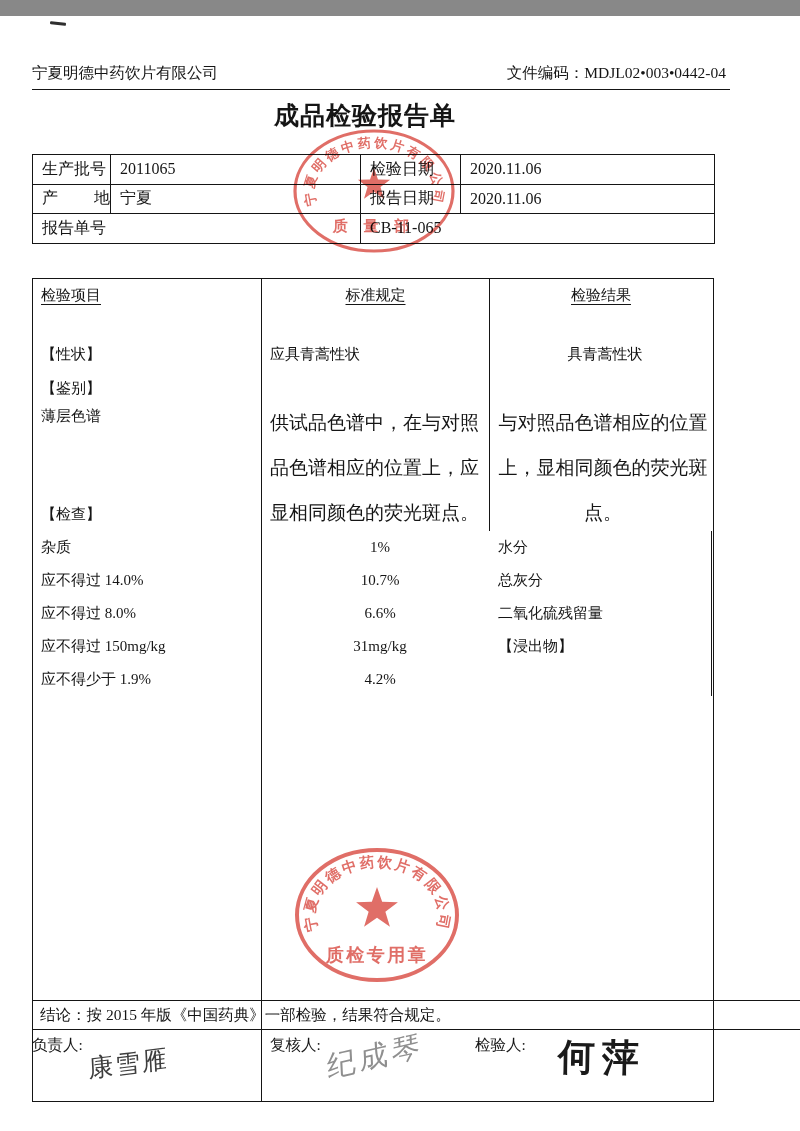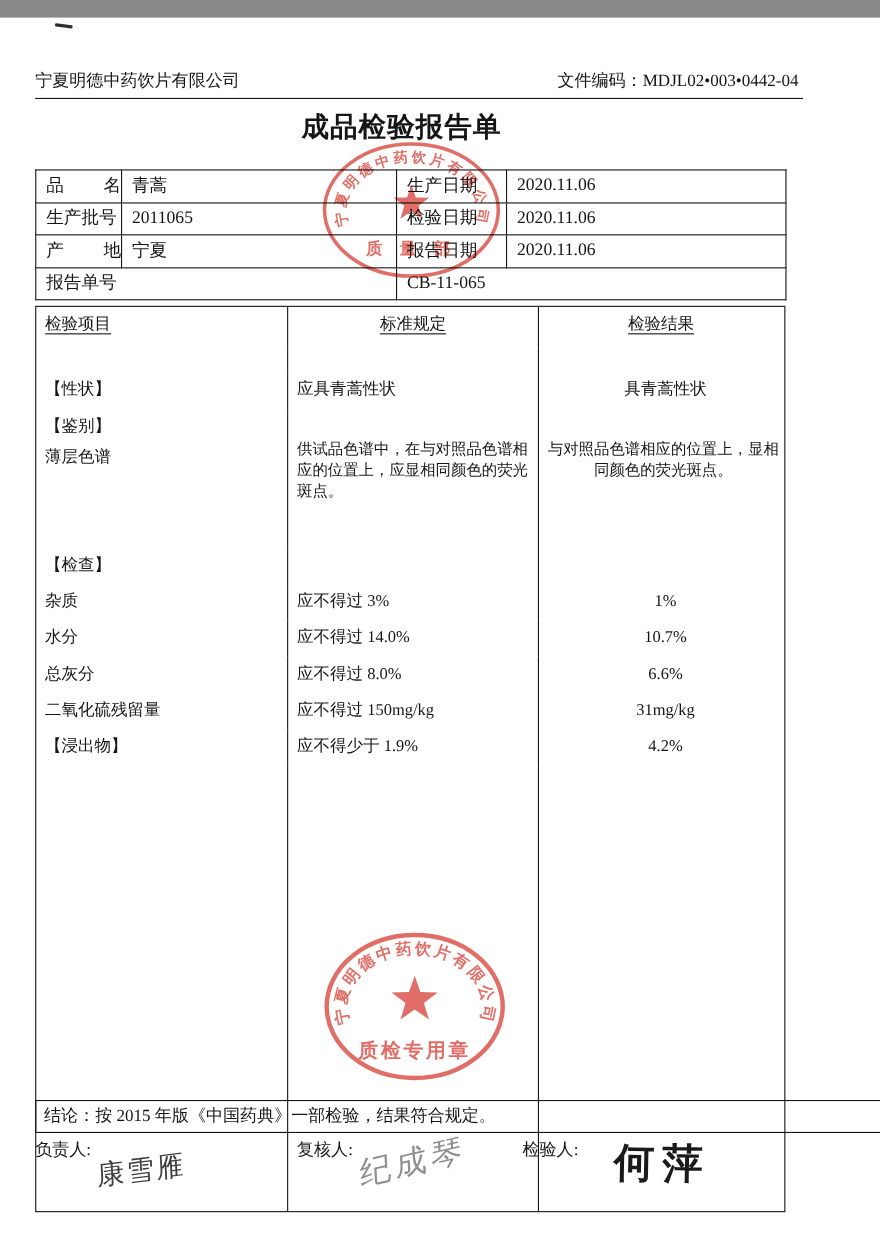--- a/index.html
+++ b/index.html
@@ -31,21 +31,21 @@
           border:1.5px solid var(--ink); display:grid;
           grid-template-columns:229px 228px 222px;
           grid-template-rows:38px 21px 34px 28px 98px 33px 33px 33px 33px 33px 33px auto;
           font-size:15px; line-height:33px; }
   .insp .c1 { border-right:1.5px solid var(--ink); padding-left:8px; white-space:nowrap; }
   .insp .c2 { border-right:1.5px solid var(--ink); padding-left:8px; }
   .insp .c3 { padding-left:8px;text-align:center; }
   .insp .hcell { white-space:nowrap; }
   .insp .hcell span { text-decoration:underline; text-underline-offset:4px; }
   .insp .hc { text-align:center; padding-left:0; }
-  .insp .para { font-size:14px; line-height:19px; padding-right:4px; }
+  .insp .para { font-size:19px; line-height:45px; padding-right:4px; }
 
   
   .conclusion { position:absolute; left:32px; top:984px; width:789px; height:30px;
                 border:1.5px solid var(--ink); font-size:15.5px; line-height:27px;
                 padding-left:7px; white-space:nowrap; overflow:hidden; }
 
   
   .sig-label { position:absolute; top:1019px; font-size:15.5px; white-space:nowrap; }
   .sig-name { position:absolute; white-space:nowrap;
               font-family:"DejaVu Sans","Liberation Sans",sans-serif; }
@@ -80,26 +80,20 @@
   <div class="doc-title">成品检验报告单</div>
 
   <table class="info">
     <colgroup>
         <col style="width:78px">
         <col style="width:250px">
         <col style="width:100px">
         <col style="width:254px">
       </colgroup>
     <tbody>
-        <tr>
-      <td class="jlabel">品名</td>
-      <td>青蒿</td>
-      <td>生产日期</td>
-      <td>2020.11.06</td>
-    </tr>
     <tr>
       <td>生产批号</td>
       <td>2011065</td>
       <td>检验日期</td>
       <td>2020.11.06</td>
     </tr>
     <tr>
       <td class="jlabel">产地</td>
       <td>宁夏</td>
       <td>报告日期</td>
@@ -132,21 +126,20 @@
 
     <div class="c1">薄层色谱</div>
     <div class="c2 para">供试品色谱中，在与对照品色谱相应的位置上，应显相同颜色的荧光斑点。</div>
     <div class="c3 para">与对照品色谱相应的位置上，显相同颜色的荧光斑点。</div>
 
     <div class="c1">【检查】</div>
     <div class="c2"></div>
     <div class="c3"></div>
 
     <div class="c1">杂质</div>
-    <div class="c2">应不得过 3%</div>
     <div class="c3">1%</div>
 
     <div class="c1">水分</div>
     <div class="c2">应不得过 14.0%</div>
     <div class="c3">10.7%</div>
 
     <div class="c1">总灰分</div>
     <div class="c2">应不得过 8.0%</div>
     <div class="c3">6.6%</div>
 

